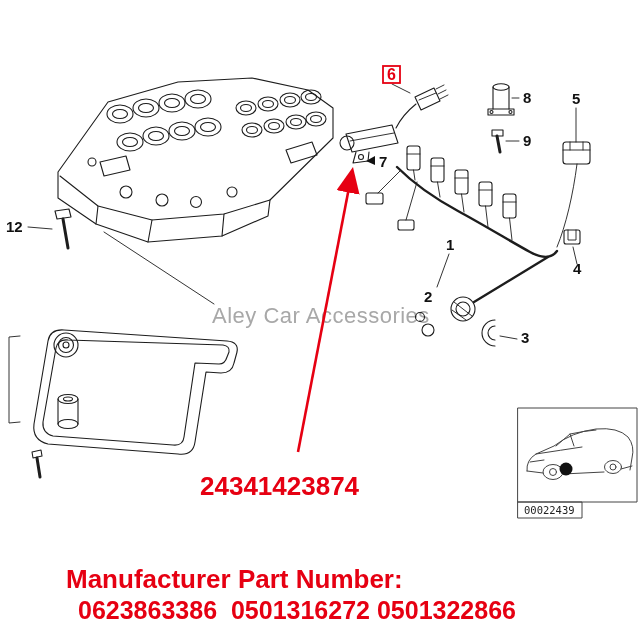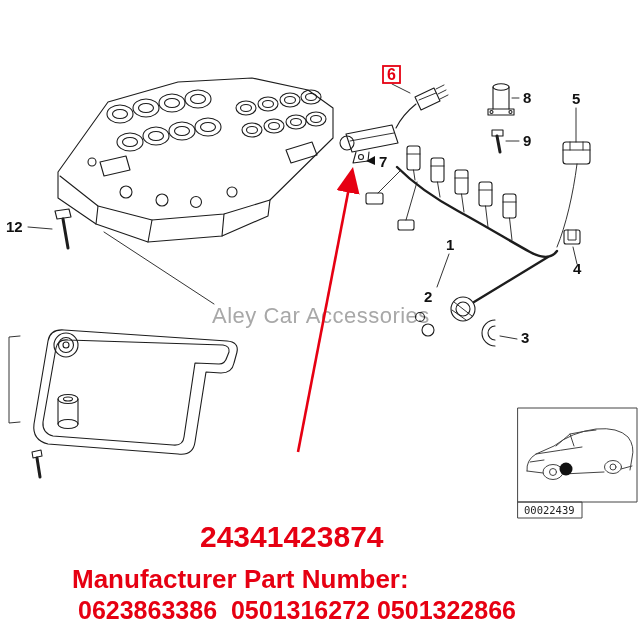--- a/index.html
+++ b/index.html
@@ -5,22 +5,22 @@
   *{box-sizing:border-box}
   html,body{margin:0;padding:0}
   body{width:640px;height:640px;background:#fff;font-family:"Liberation Sans",sans-serif}
   .stage{position:relative;width:640px;height:640px;overflow:hidden;background:#fff}
   .stage>svg{position:absolute;left:0;top:0;z-index:2}
   .watermark{position:absolute;z-index:1;left:212px;top:303px;font-size:22px;
              color:var(--watermark-gray,#a8a8a8);letter-spacing:.5px;white-space:pre}
   .red-overlay{position:absolute;z-index:3;color:var(--accent-red,#e60012);
                font-weight:700;white-space:pre;line-height:1.15}
   #pn-label{left:205px;top:464px;font-size:26px}
-  #pn-value{left:200px;top:520px;font-size:30px}
-  #mfr-label{left:72px;top:565px;font-size:26px}
+  #pn-value{left:200px;top:472px;font-size:26px}
+  #mfr-label{left:66px;top:565px;font-size:26px}
   #mfr-value{left:78px;top:596px;font-size:25px}
   .ln{stroke:var(--line-color,#1d1d1d);fill:none;stroke-width:1.1;stroke-linejoin:round;stroke-linecap:round}
   .ln2{stroke:var(--line-color,#1d1d1d);fill:none;stroke-width:2.4;stroke-linecap:round}
   .thin{stroke-width:.9}
   .thick{stroke-width:3}
   .callout{font:700 15px "Liberation Sans",sans-serif;fill:#111;stroke:none}
   .smalltext{font:10.5px "DejaVu Sans Mono",monospace;fill:#222;stroke:none}
   .red-stroke{stroke:var(--accent-red,#e60012);fill:none;stroke-width:2.6}
   .red-fill{fill:var(--accent-red,#e60012);stroke:none}
   .red-box{stroke:var(--accent-red,#e60012);fill:none;stroke-width:1.8}

